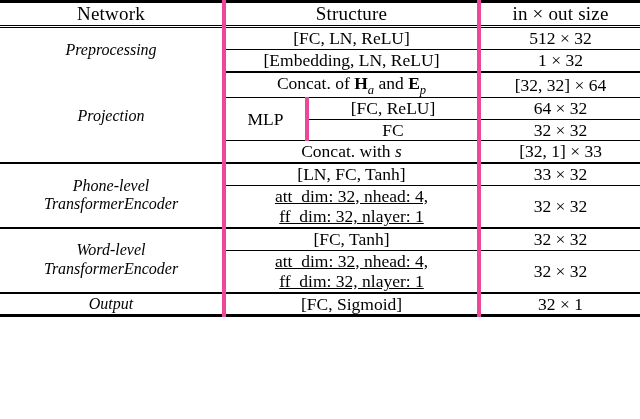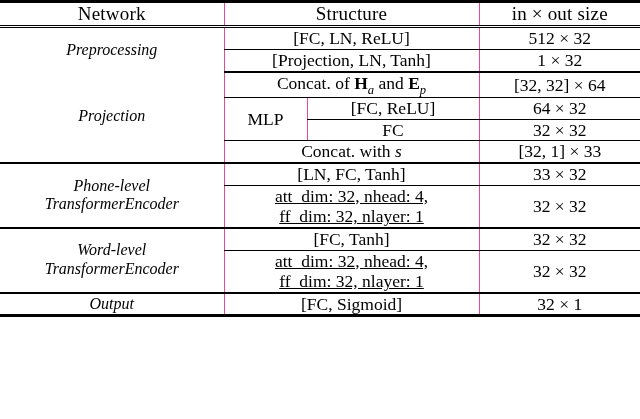--- a/index.html
+++ b/index.html
@@ -38,21 +38,21 @@
   }
 
   
   .rule-top      { border-top: 3px solid #000; }
   .rule-double-b { border-bottom: 3px double #000; }
   .rule-thick-b  { border-bottom: 2px solid #000; }
   .rule-thin-b   { border-bottom: 1px solid #000; }
   .rule-bottom   { border-bottom: 3px solid #000; }
 
   
-  .vr-left  { border-left: 1px solid #ec4899; }
+  .vr-left  { border-left: 4px solid #ec4899; }
 
   
   .hdr {
     font-weight: bold;
     font-size: 19px;
     padding: 7px 0 8px 0;
     letter-spacing: .2px;
   }
 
   
@@ -111,21 +111,21 @@
     </tr>
 
     <tr>
       <td class="netname" rowspan="2">
         <span class="ln">Preprocessing</span>
       </td>
       <td class="struct vr-left rule-thin-b" colspan="2">[FC, LN, ReLU]</td>
       <td class="size vr-left rule-thin-b">512 × 32</td>
     </tr>
     <tr>
-      <td class="struct vr-left rule-thick-b" colspan="2">[Projection, LN, Tanh]</td>
+      <td class="struct vr-left rule-thick-b" colspan="2">[Embedding, LN, ReLU]</td>
       <td class="size vr-left rule-thick-b">1 × 32</td>
     </tr>
 
     <tr>
       <td class="netname rule-thick-b" rowspan="4">
         <span class="ln">Projection</span>
       </td>
       <td class="struct vr-left rule-thin-b" colspan="2">
         <span>Concat. of </span><span class="mathbf">H</span><sub class="mit">a</sub><span> and </span><span class="mathbf">E</span><sub class="mit">p</sub>
       </td>

